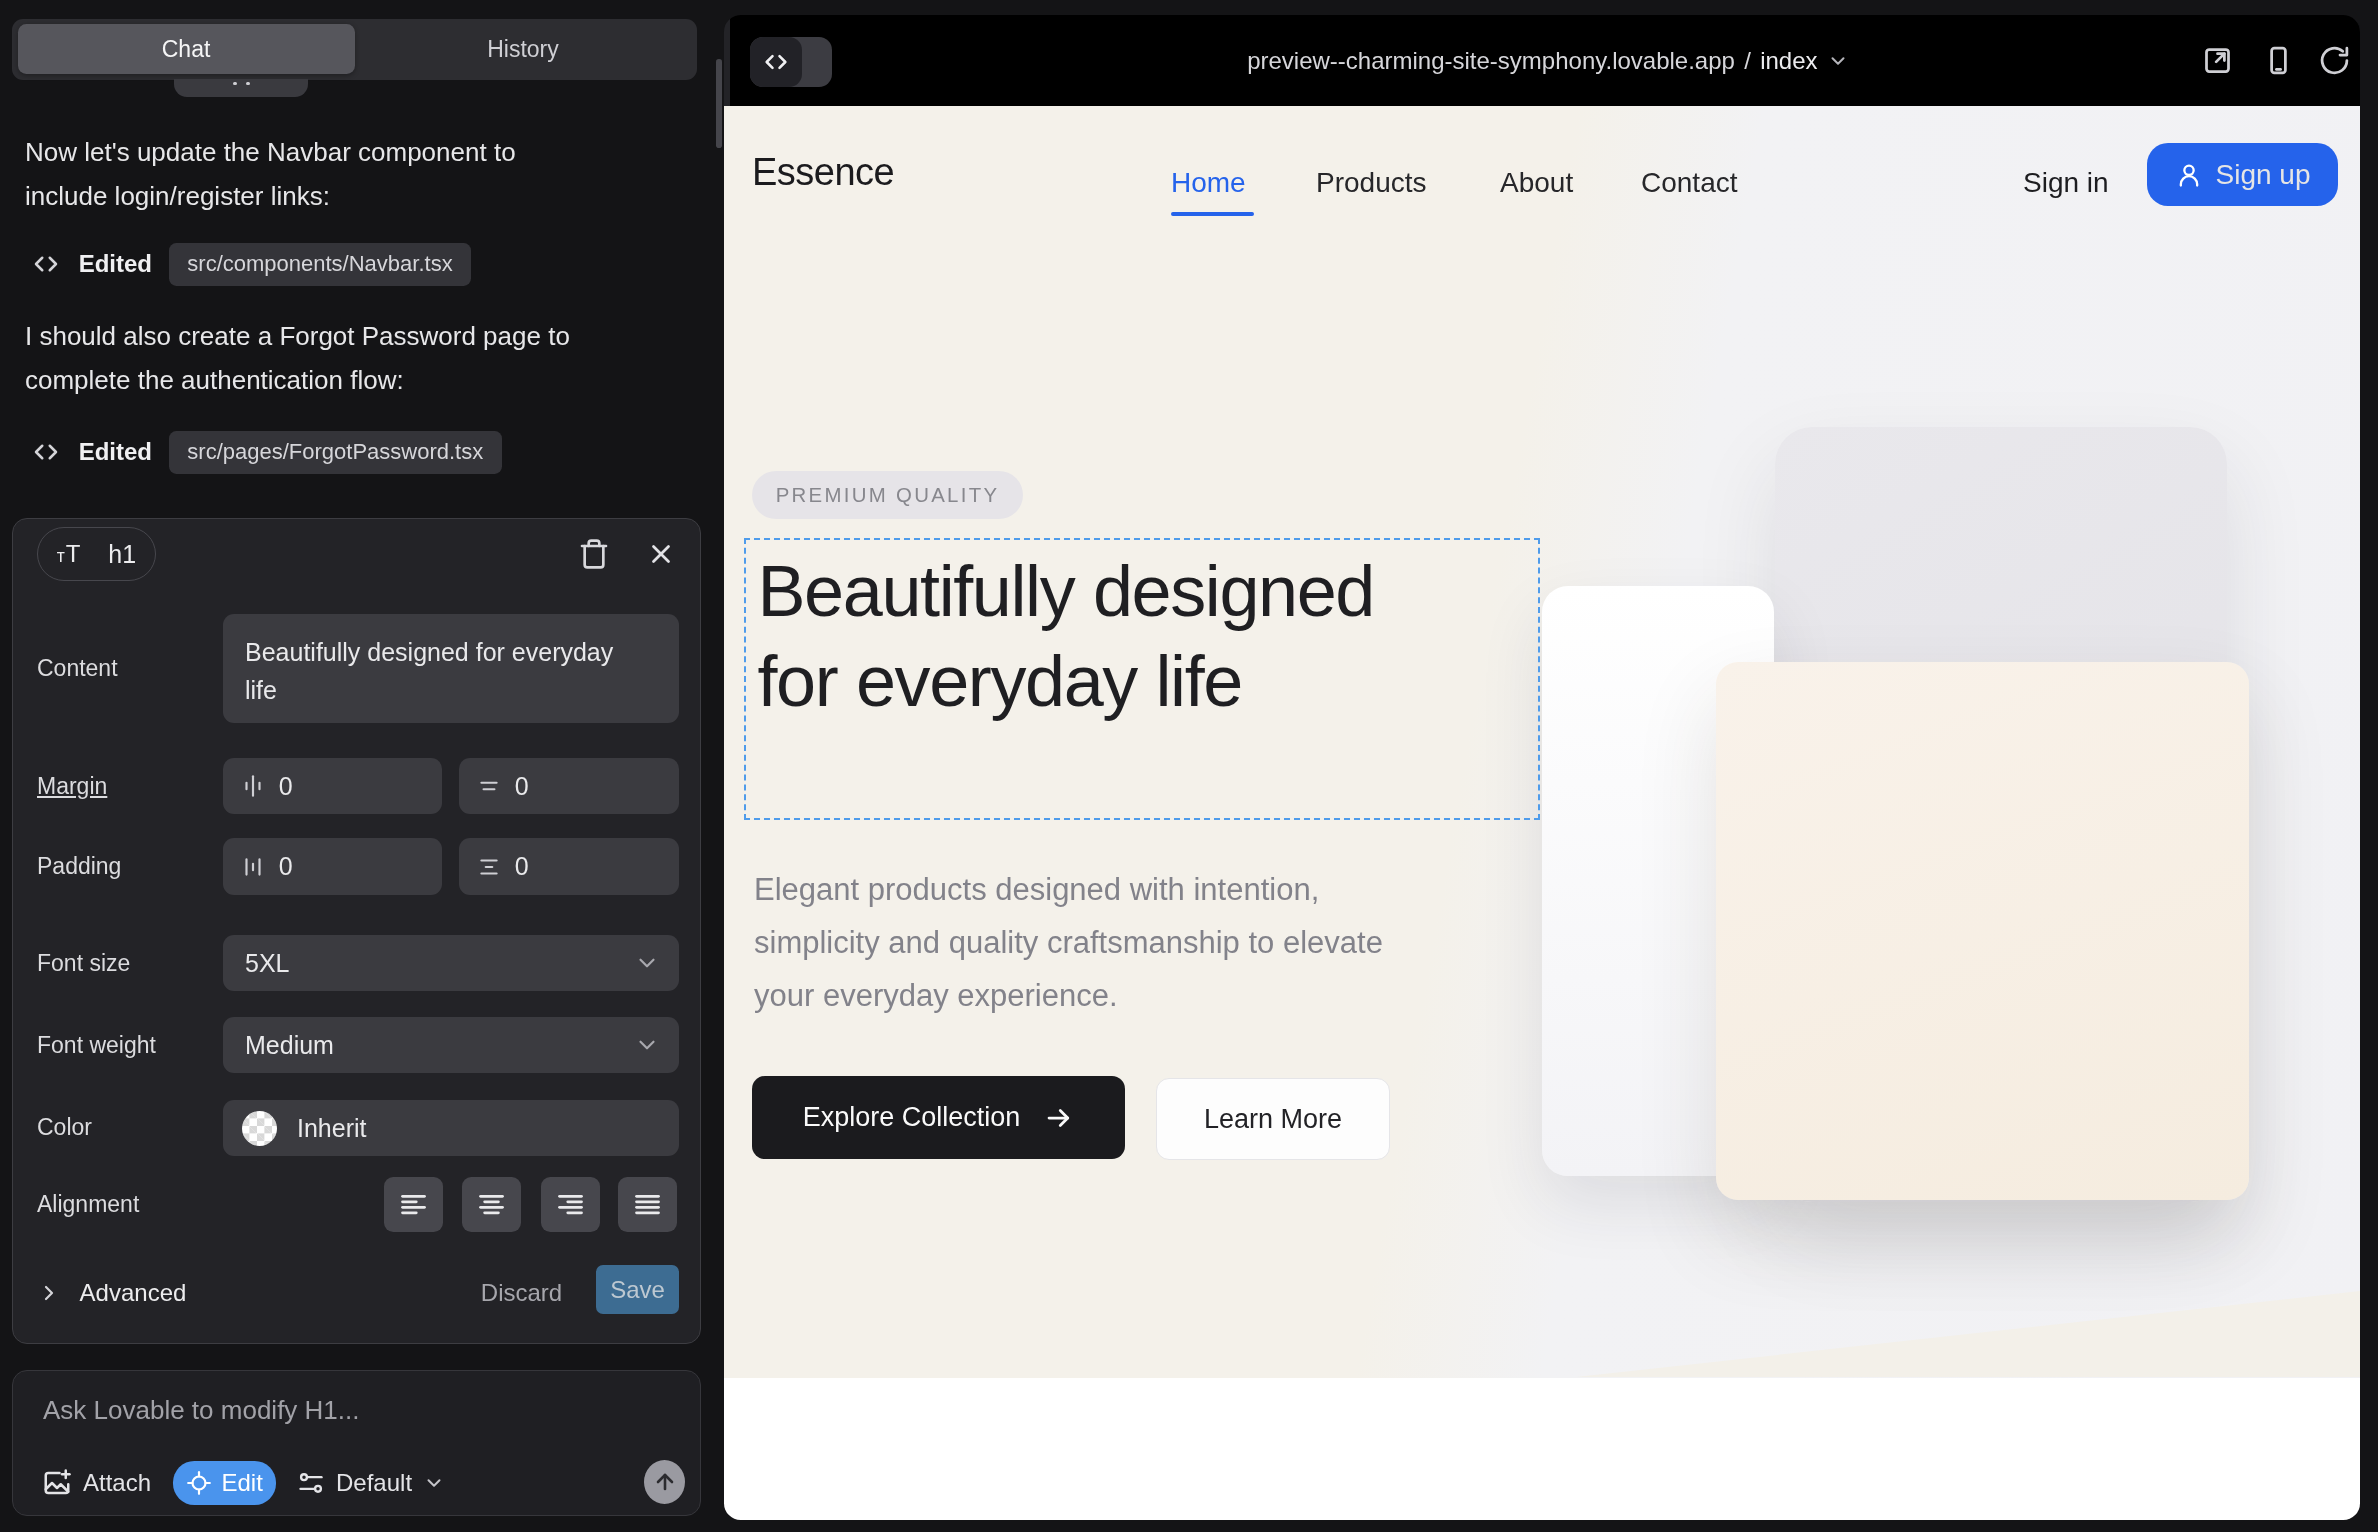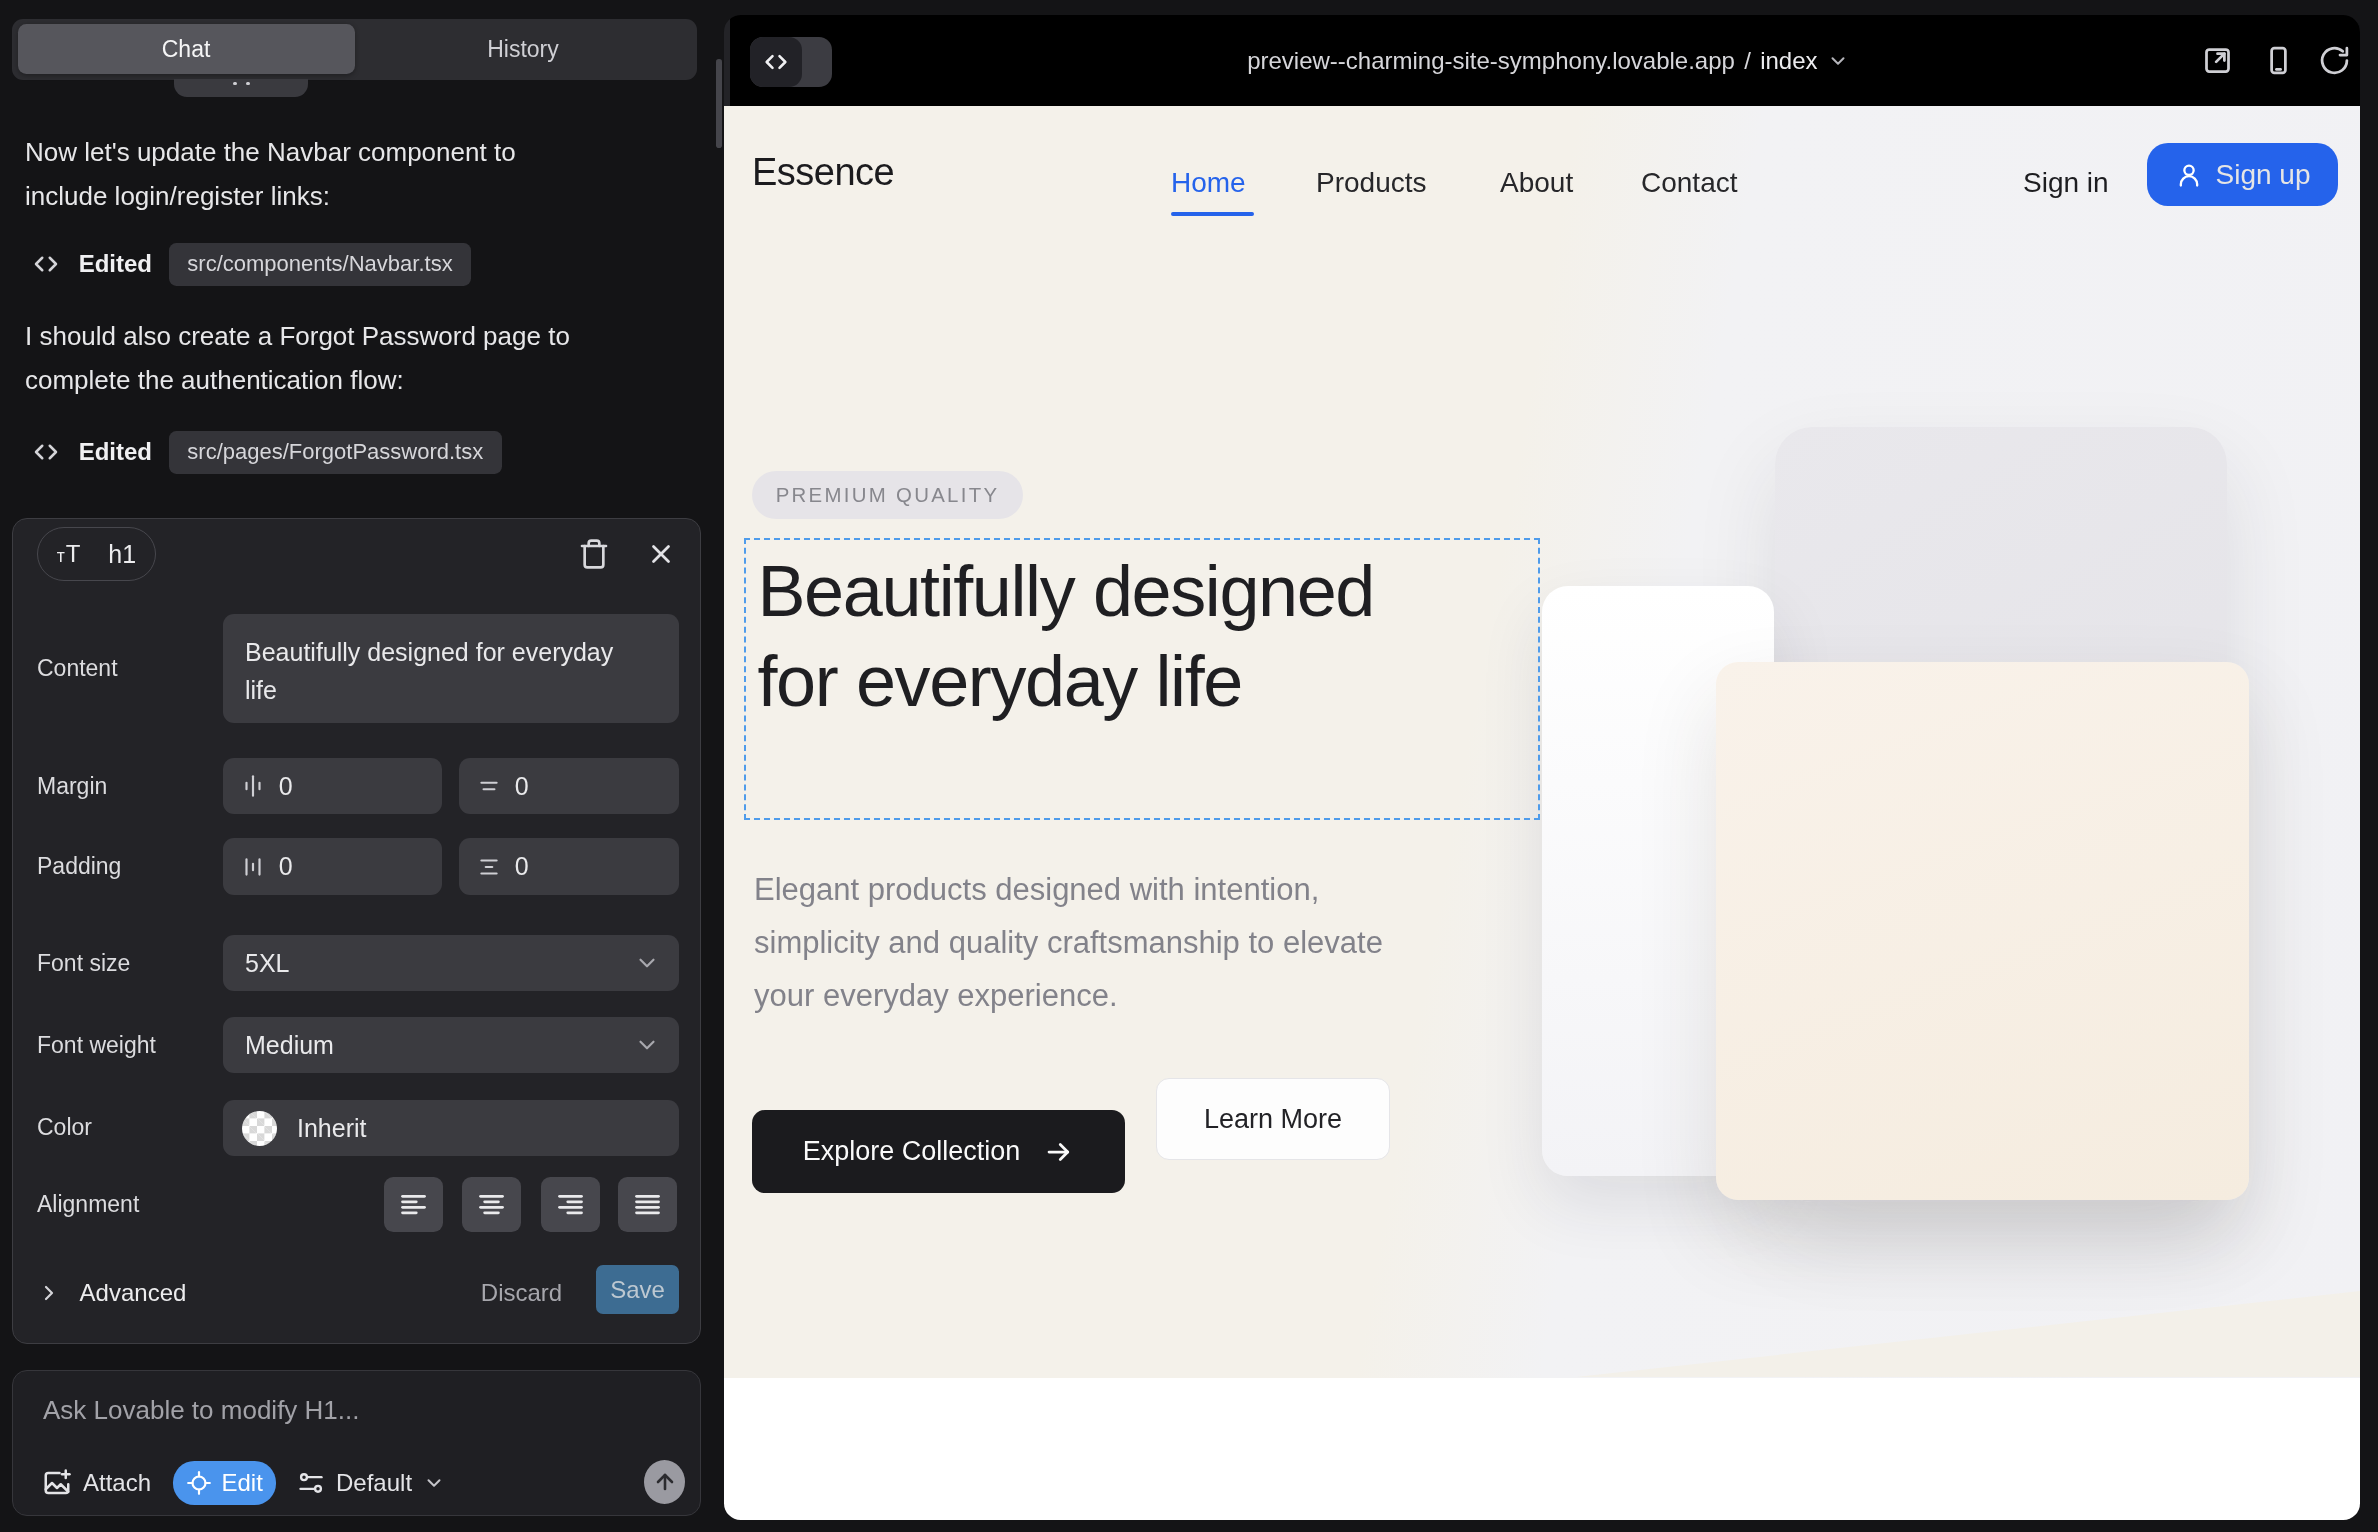--- a/index.html
+++ b/index.html
@@ -70,21 +70,21 @@
   .nav-link { position:absolute; top:61px; font-size:28px; color:#27272a; }
   .nav-link.active { color:#2563eb; }
   .nav-underline { position:absolute; top:106px; height:3.7px; background:#2563eb; border-radius:1.9px; }
   .signin { position:absolute; left:1299px; top:61px; font-size:28px; color:#1d1d20; }
   .signup { position:absolute; left:1423px; top:37px; width:191px; height:63px; background:#2563eb; border-radius:21px; display:flex; align-items:center; justify-content:center; gap:13px; color:#e5e5e5; font-size:28px; }
 
   .badge { position:absolute; left:28px; top:365px; width:271px; height:48px; background:#e6e4e8; border-radius:24px; display:flex; align-items:center; justify-content:center; font-size:20.4px; letter-spacing:2.3px; color:#87878d; }
   .selection { position:absolute; left:19.5px; top:432px; width:796px; height:282px; border:2.8px dashed #4f9ceb; }
   .headline { position:absolute; left:12px; top:5.6px; width:705px; font-size:72px; line-height:90px; font-weight:500; color:#1f1f22; letter-spacing:-1.4px; }
   .desc { position:absolute; left:30px; top:757px; width:649px; font-size:31px; line-height:53px; color:#82828a; }
-  .cta-primary { position:absolute; left:28px; top:1004px; width:373px; height:83px; background:#1b1b1e; border-radius:13px; display:flex; align-items:center; justify-content:center; gap:24px; color:#fafafa; font-size:27px; }
+  .cta-primary { position:absolute; left:28px; top:970px; width:373px; height:83px; background:#1b1b1e; border-radius:13px; display:flex; align-items:center; justify-content:center; gap:24px; color:#fafafa; font-size:27px; }
   .cta-secondary { position:absolute; left:432px; top:972px; width:234px; height:82px; background:#fdfdfd; border:1.9px solid #e5e5e8; border-radius:13px; display:flex; align-items:center; justify-content:center; color:#222226; font-size:27px; }
 </style>
 </head>
 <body>
 
 <div class="abs tabs">
   <div class="tab active">Chat</div>
   <div class="tab">History</div>
 </div>
 
@@ -137,21 +137,21 @@
         <path d="M18 6 6 18"></path>
         <path d="m6 6 12 12"></path>
       </svg>
   </div>
 
   <div class="field-label" style="top:136px;">Content</div>
   <div class="tinput" style="left:210px;top:95px;width:456px;height:109px;align-items:flex-start;padding:18.6px 22px;">
     <div style="width:399px;line-height:38px;">Beautifully designed for everyday life</div>
   </div>
 
-  <div class="field-label" style="top:254px;">Margin</div>
+  <div class="field-label" style="top:254px;text-decoration:underline;">Margin</div>
   <div class="tinput" style="left:210px;top:239px;width:219px;height:56px;">
     <span class="ic">
       <svg width="26" height="26" viewBox="0 0 24 24" fill="none" stroke="#cfcfd4" stroke-width="2" stroke-linecap="round">
           <path d="M12 3v18"></path>
           <path d="M6 9v6"></path>
           <path d="M18 9v6"></path>
         </svg>
     </span>
     <span>0</span>
   </div>

